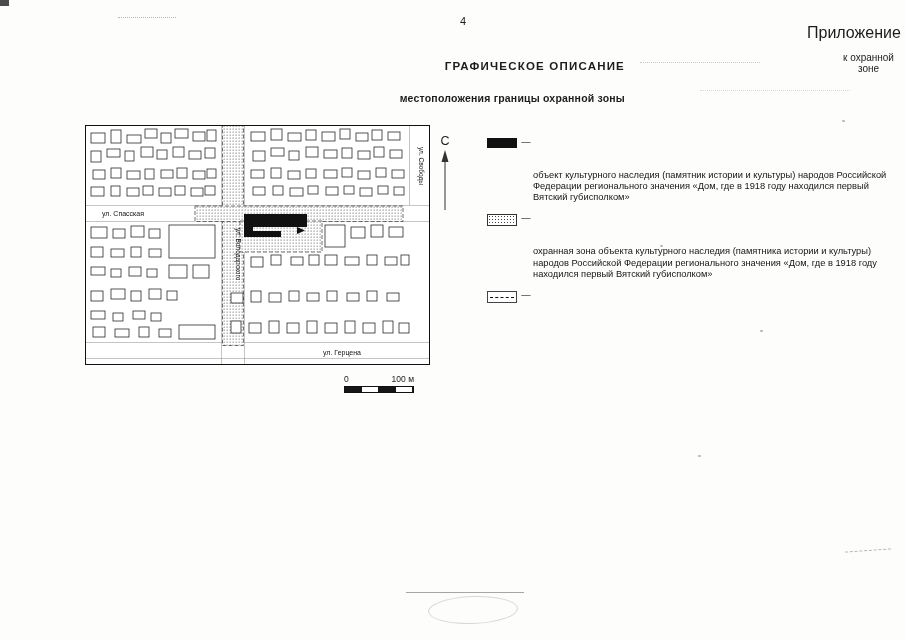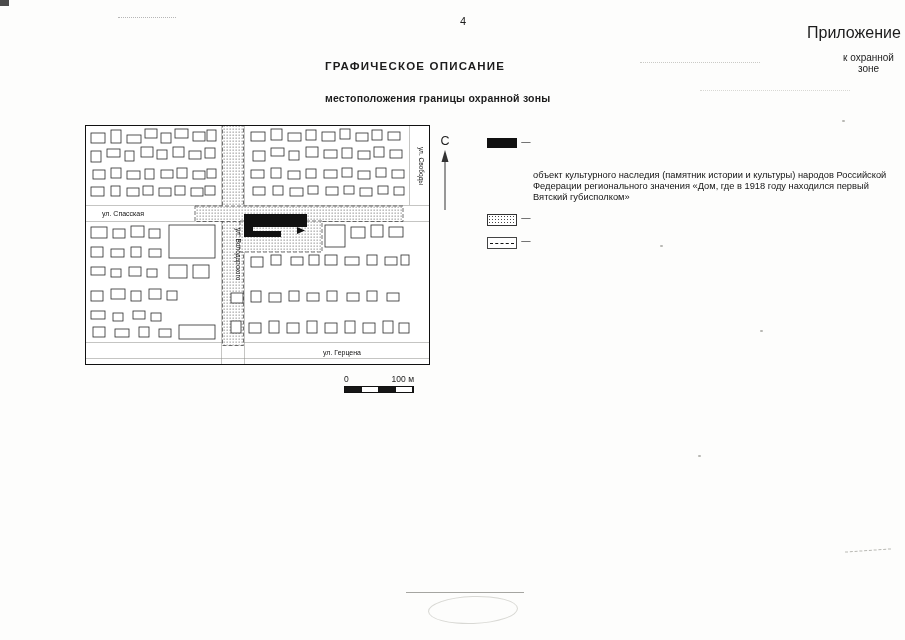--- a/index.html
+++ b/index.html
@@ -17,21 +17,21 @@
   }
   .abs{position:absolute;}
   .page-number{
     left:460px;top:15px;
     font-size:11px;
   }
   .appendix-1{left:807px;top:24px;font-size:16px;text-align:center;}
   .appendix-2{left:832px;top:52px;font-size:10px;text-align:center;}
   .doc-title{
     left:325px;top:60px;width:300px;
-    text-align:left;
+    text-align:right;
     font-weight:bold;
   }
   .doc-title .t1{font-size:11.5px;letter-spacing:1.2px;}
   .doc-title .t2{font-size:10.5px;letter-spacing:0.2px;margin-top:20px;}
   .map-wrap{
     left:85px;top:125px;width:345px;height:240px;
   }
   .north{
     left:433px;top:134px;width:24px;height:92px;
     text-align:center;
@@ -321,20 +321,21 @@
       </div>
       <div class="legend-dash">—</div>
       <div class="legend-text">объект культурного наследия (памятник истории и культуры) народов Российской Федерации регионального значения «Дом, где в 1918 году находился первый Вятский губисполком»</div>
     </div>
 
     <div class="legend-item">
       <div class="swatch-col">
         <div class="swatch swatch-zone"></div>
       </div>
       <div class="legend-dash">—</div>
+      <div class="legend-text">охранная зона объекта культурного наследия (памятника истории и культуры) народов Российской Федерации регионального значения «Дом, где в 1918 году находился первый Вятский губисполком»</div>
     </div>
 
     <div class="legend-item">
       <div class="swatch-col">
         <div class="swatch swatch-boundary">
           <span class="dash-line"></span>
         </div>
       </div>
       <div class="legend-dash">—</div>
     </div>

